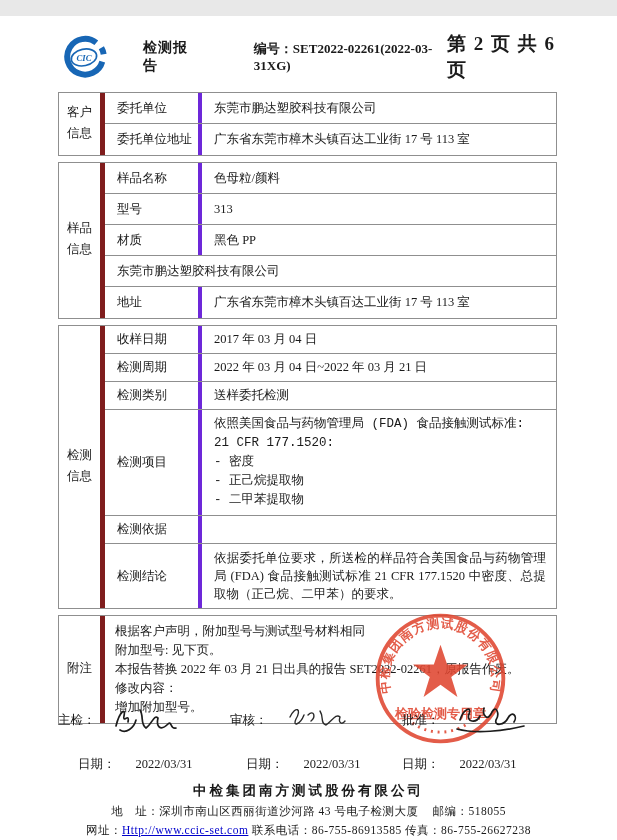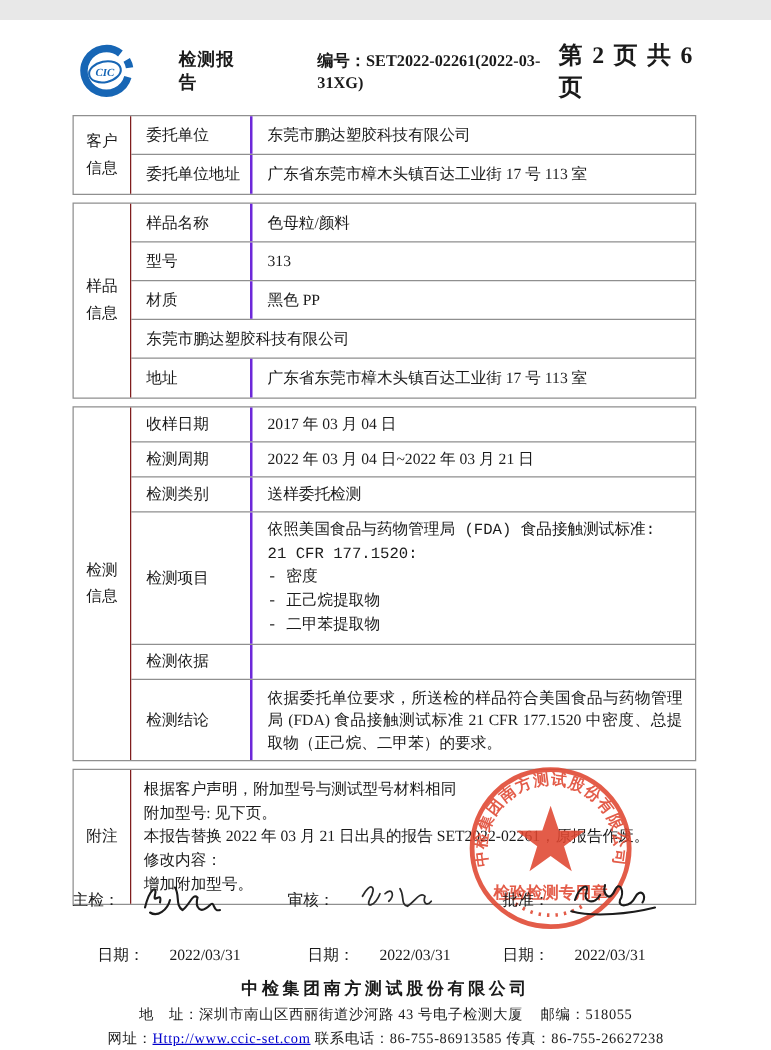--- a/index.html
+++ b/index.html
@@ -13,26 +13,26 @@
   
   .header { position:absolute; top:20px; left:60px; right:50px; height:42px;
             display:flex; align-items:center; }
   .logo { width:47px; height:44px; flex:0 0 auto; }
   .h-title { margin-left:36px; font-size:14px; font-weight:bold; letter-spacing:1px; }
   .h-no { margin-left:57px; font-size:13px; font-weight:bold; }
   .h-page { margin-left:auto; font-size:19px; font-weight:bold; word-spacing:3px; }
   
   .doc { position:absolute; left:58px; top:76px; width:499px; font-size:12.5px; }
   .sect { display:flex; border:1px solid #8f8f8f; margin-bottom:6px; background:#fff; }
-  .gcell { width:46px; border-right:1px solid #7f1d1d; display:flex; flex-direction:column;
-           align-items:center; justify-content:center; gap:7px; line-height:1.1; }
+  .gcell { width:46px; border-right:5px solid #7f1d1d; display:flex; flex-direction:column;
+           align-items:center; justify-content:center; gap:7px; line-height:1.1;font-family:Liberation Mono, monospace; }
   .rows { flex:1; display:flex; flex-direction:column; }
   .trow { display:flex; border-bottom:1px solid #8f8f8f; flex:1; }
   .trow:last-child { border-bottom:none; }
-  .lcell { width:97px; border-right:2px solid #6d28d9; display:flex; align-items:center;
+  .lcell { width:97px; border-right:4px solid #6d28d9; display:flex; align-items:center;
            padding:5px 4px 5px 12px; }
   .vcell { flex:1; display:flex; align-items:center; padding:5px 10px 5px 12px; }
   .vcell.multi { display:block; padding-top:5px; padding-bottom:5px; }
   .vcell.multi div { line-height:19px;font-family:Liberation Mono, monospace; }
   .just { text-align:justify; line-height:18px; }
   .notes-cell { flex:1; padding:6px 10px 6px 10px; }
   .notes-cell div { line-height:19px; }
   
   .sigrow { position:absolute; left:58px; top:686px; width:499px;
             display:grid; grid-template-columns:172px 172px 155px; font-size:12.5px; }

